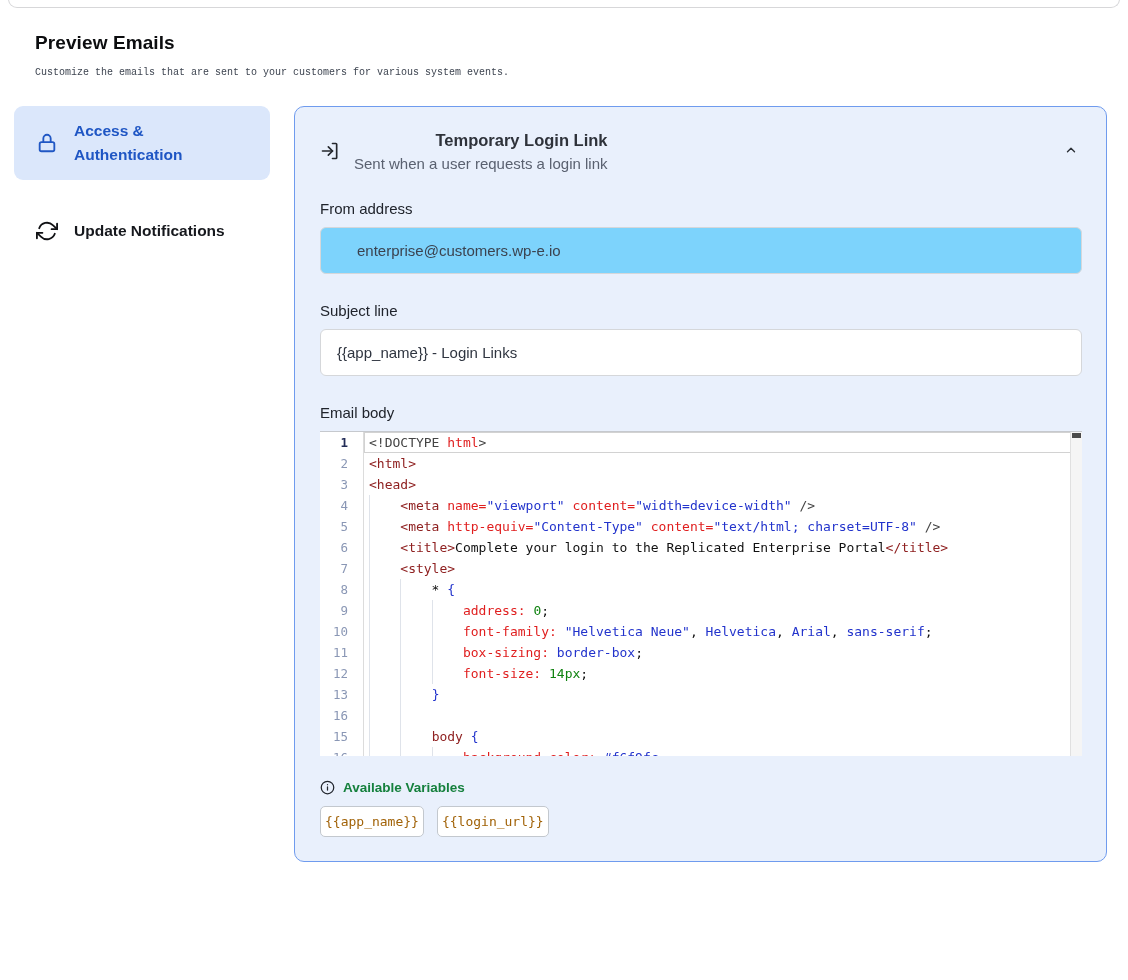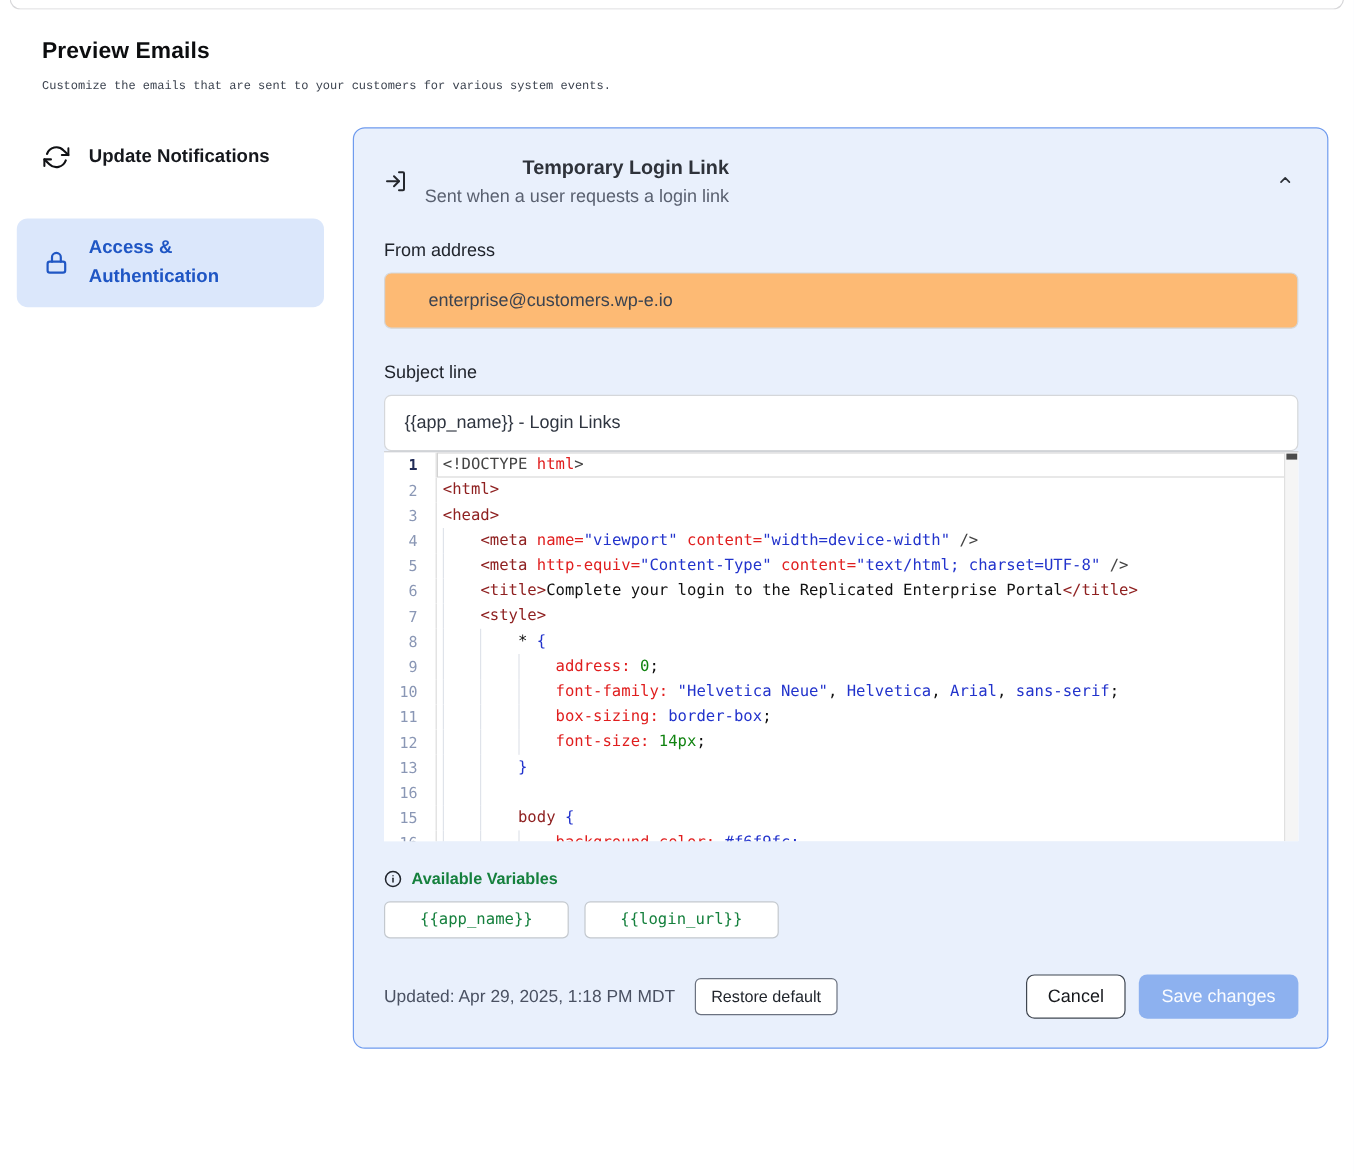--- a/index.html
+++ b/index.html
@@ -39,21 +39,21 @@
   .ph-title { font-size:16.5px; font-weight:700; color:#2e323a; }
   .ph-sub { margin-top:5px; font-size:15px; color:#5a6170; }
   .collapse-btn { margin-left:auto; margin-top:8px; background:none; border:none; color:#2b2f36; cursor:pointer; padding:4px; }
 
   .field-label { margin-top:28px; margin-bottom:10px; font-size:15px; color:#20242c; font-weight:400; }
   .text-input {
     width:100%; height:47px; border:1px solid #d5d7da; border-radius:6px;
     padding:0 16px; font-size:15px; font-family:"Liberation Sans", sans-serif;
     color:#3b4350; outline:none;
   }
-  .text-input.muted { background:#fdba74;padding-left:36px; }
+  .text-input.muted { background:#7dd3fc;padding-left:36px; }
   .text-input.white { background:#ffffff; color:#2f3540; }
 
   
   .tabs { display:flex; position:relative; margin-top:18px; }
   .tab { font-size:14.5px; padding:9px 0 15px 0; text-align:center; background:none; border:none; cursor:pointer; font-family:"Liberation Sans", sans-serif; }
   .tab.active { width:60px; color:#4b5fd3; font-weight:700; }
   .tab.inactive { width:95px; color:#262b33; font-weight:400; }
   .tab-underline { position:absolute; left:0; bottom:-2px; width:60px; height:3px; background:#4b5fd3; z-index:2; }
 
   
@@ -80,22 +80,22 @@
   .tk-brace { color:#2233cc; }
   .tk-plain { color:#111111; }
   .sb-track { position:absolute; top:0; right:0; bottom:0; width:12px; background:#f5f5f5; border-left:1px solid #e0e0e0; }
   .sb-thumb { position:absolute; top:1px; left:1px; right:1px; height:5px; background:#4b4b4b; }
 
   
   .vars-head { display:flex; align-items:center; gap:8px; margin-top:24px; color:#15803d; }
   .vars-head .lbl { font-size:13.5px; font-weight:600; }
   .chips { display:flex; gap:13px; margin-top:11px; }
   .chip {
-    font-family:"DejaVu Sans Mono", monospace; font-size:13px; color:#15803d;
-    background:#fff; border:1px solid #c3c8ce; border-radius:5px; padding:7px 29px; cursor:pointer;
+    font-family:"DejaVu Sans Mono", monospace; font-size:13px; color:#a16207;
+    background:#fff; border:1px solid #c3c8ce; border-radius:5px; padding:7px 4px; cursor:pointer;
   }
 
   
   .panel-footer { display:flex; align-items:center; margin-top:30px; }
   .updated { font-size:14.5px; color:#4a5162; }
   .btn { font-family:"Liberation Sans", sans-serif; cursor:pointer; }
   .btn-restore {
     margin-left:16px; font-size:13.5px; color:#22262d; background:#fff;
     border:1px solid #6b7280; border-radius:5px; padding:7px 13px;
   }
@@ -115,38 +115,38 @@
 <div class="top-strip"></div>
 
 <div class="page-head">
   <h1>Preview Emails</h1>
   <p>Customize the emails that are sent to your customers for various system events.</p>
 </div>
 
 <div class="layout">
 
   <div class="sidebar">
+    <div class="side-item selected">
+      <span class="ic" style="color:#2057c4">
+        <svg width="22" height="22" viewBox="0 0 24 24" fill="none" stroke="currentColor" stroke-width="2" stroke-linecap="round" stroke-linejoin="round">
+          <rect x="4" y="11" width="16" height="10" rx="2"></rect>
+            <path d="M8 11V7a4 4 0 0 1 8 0v4"></path>
+        </svg>
+      </span>
+      <span class="lbl">Access &amp; Authentication</span>
+    </div>
     <div class="side-item">
       <span class="ic" style="color:#101114">
         <svg width="22" height="22" viewBox="0 0 24 24" fill="none" stroke="currentColor" stroke-width="2" stroke-linecap="round" stroke-linejoin="round">
           <polyline points="23 4 23 10 17 10"></polyline>
             <polyline points="1 20 1 14 7 14"></polyline>
           <path d="M3.51 9a9 9 0 0 1 14.85-3.36L23 10M1 14l4.64 4.36A9 9 0 0 0 20.49 15"></path>
         </svg>
       </span>
       <span class="lbl">Update Notifications</span>
-    </div>
-    <div class="side-item selected">
-      <span class="ic" style="color:#2057c4">
-        <svg width="22" height="22" viewBox="0 0 24 24" fill="none" stroke="currentColor" stroke-width="2" stroke-linecap="round" stroke-linejoin="round">
-          <rect x="4" y="11" width="16" height="10" rx="2"></rect>
-            <path d="M8 11V7a4 4 0 0 1 8 0v4"></path>
-        </svg>
-      </span>
-      <span class="lbl">Access &amp; Authentication</span>
     </div>
   </div>
 
   <div class="panel">
     <div class="panel-head">
       <span class="ic">
         <svg width="20" height="20" viewBox="0 0 24 24" fill="none" stroke="currentColor" stroke-width="2" stroke-linecap="round" stroke-linejoin="round">
           <path d="M15 3h4a1 1 0 0 1 1 1v16a1 1 0 0 1-1 1h-4"></path>
           <polyline points="10 17 15 12 10 7"></polyline>
             <line x1="15" y1="12" x2="3" y2="12"></line>
@@ -164,20 +164,21 @@
         </span>
       </button>
     </div>
 
     <div class="field-label">From address</div>
     <input class="text-input muted" type="text" value="enterprise@customers.wp-e.io" style="">
 
     <div class="field-label">Subject line</div>
     <input class="text-input white" type="text" value="{{app_name}} - Login Links" style="">
 
+    <div class="field-label">Email body</div>
 
 
     <div class="editor">
       <div>
           <div class="cm-line active">
             <div class="gut">1</div>
             <div class="cl"><span class="ct"><span class="tk-meta">&lt;!DOCTYPE </span><span class="tk-attr">html</span><span class="tk-meta">&gt;</span></span></div>
           </div>
           <div class="cm-line">
             <div class="gut">2</div>
@@ -253,20 +254,14 @@
             <line x1="12" y1="7.5" x2="12.01" y2="7.5"></line>
         </svg>
       </span>
       <span class="lbl">Available Variables</span>
     </div>
     <div class="chips">
       <button class="chip">{{app_name}}</button>
       <button class="chip">{{login_url}}</button>
     </div>
 
-    <div class="panel-footer">
-      <span class="updated">Updated: Apr 29, 2025, 1:18 PM MDT</span>
-      <button class="btn btn-restore">Restore default</button>
-      <button class="btn btn-cancel">Cancel</button>
-      <button class="btn btn-save">Save changes</button>
-    </div>
   </div>
 </div>
 
 </body></html>

